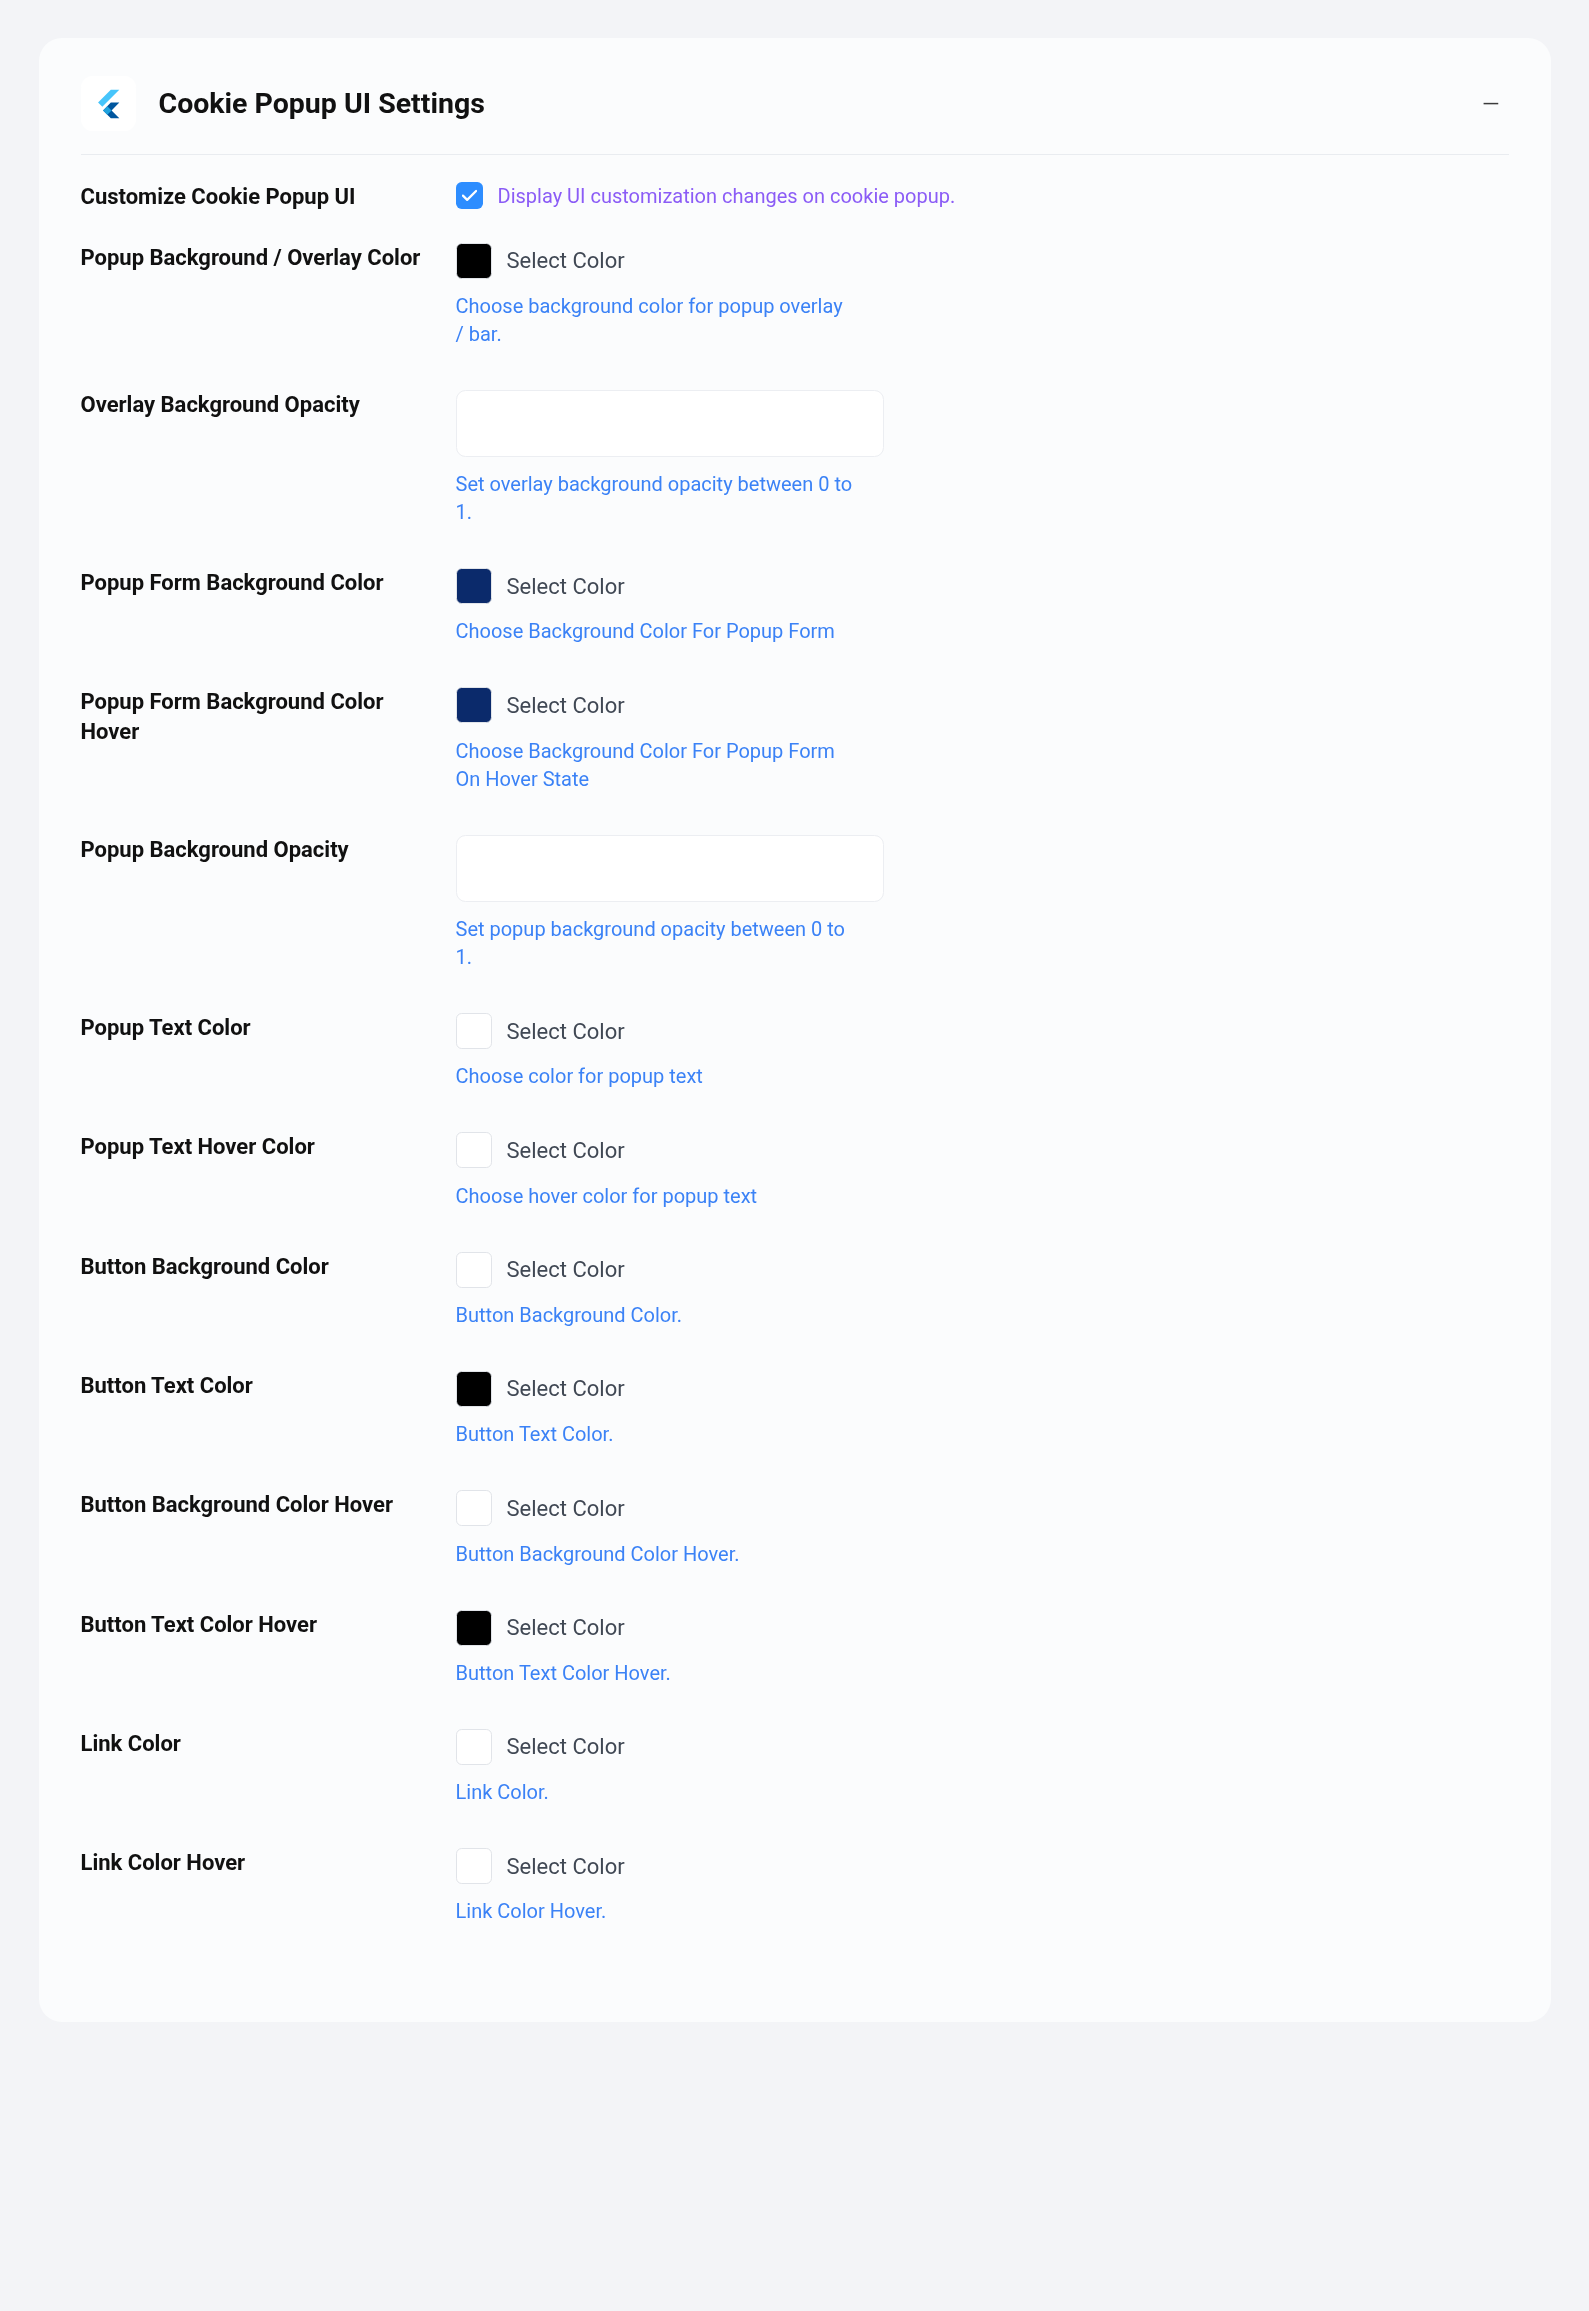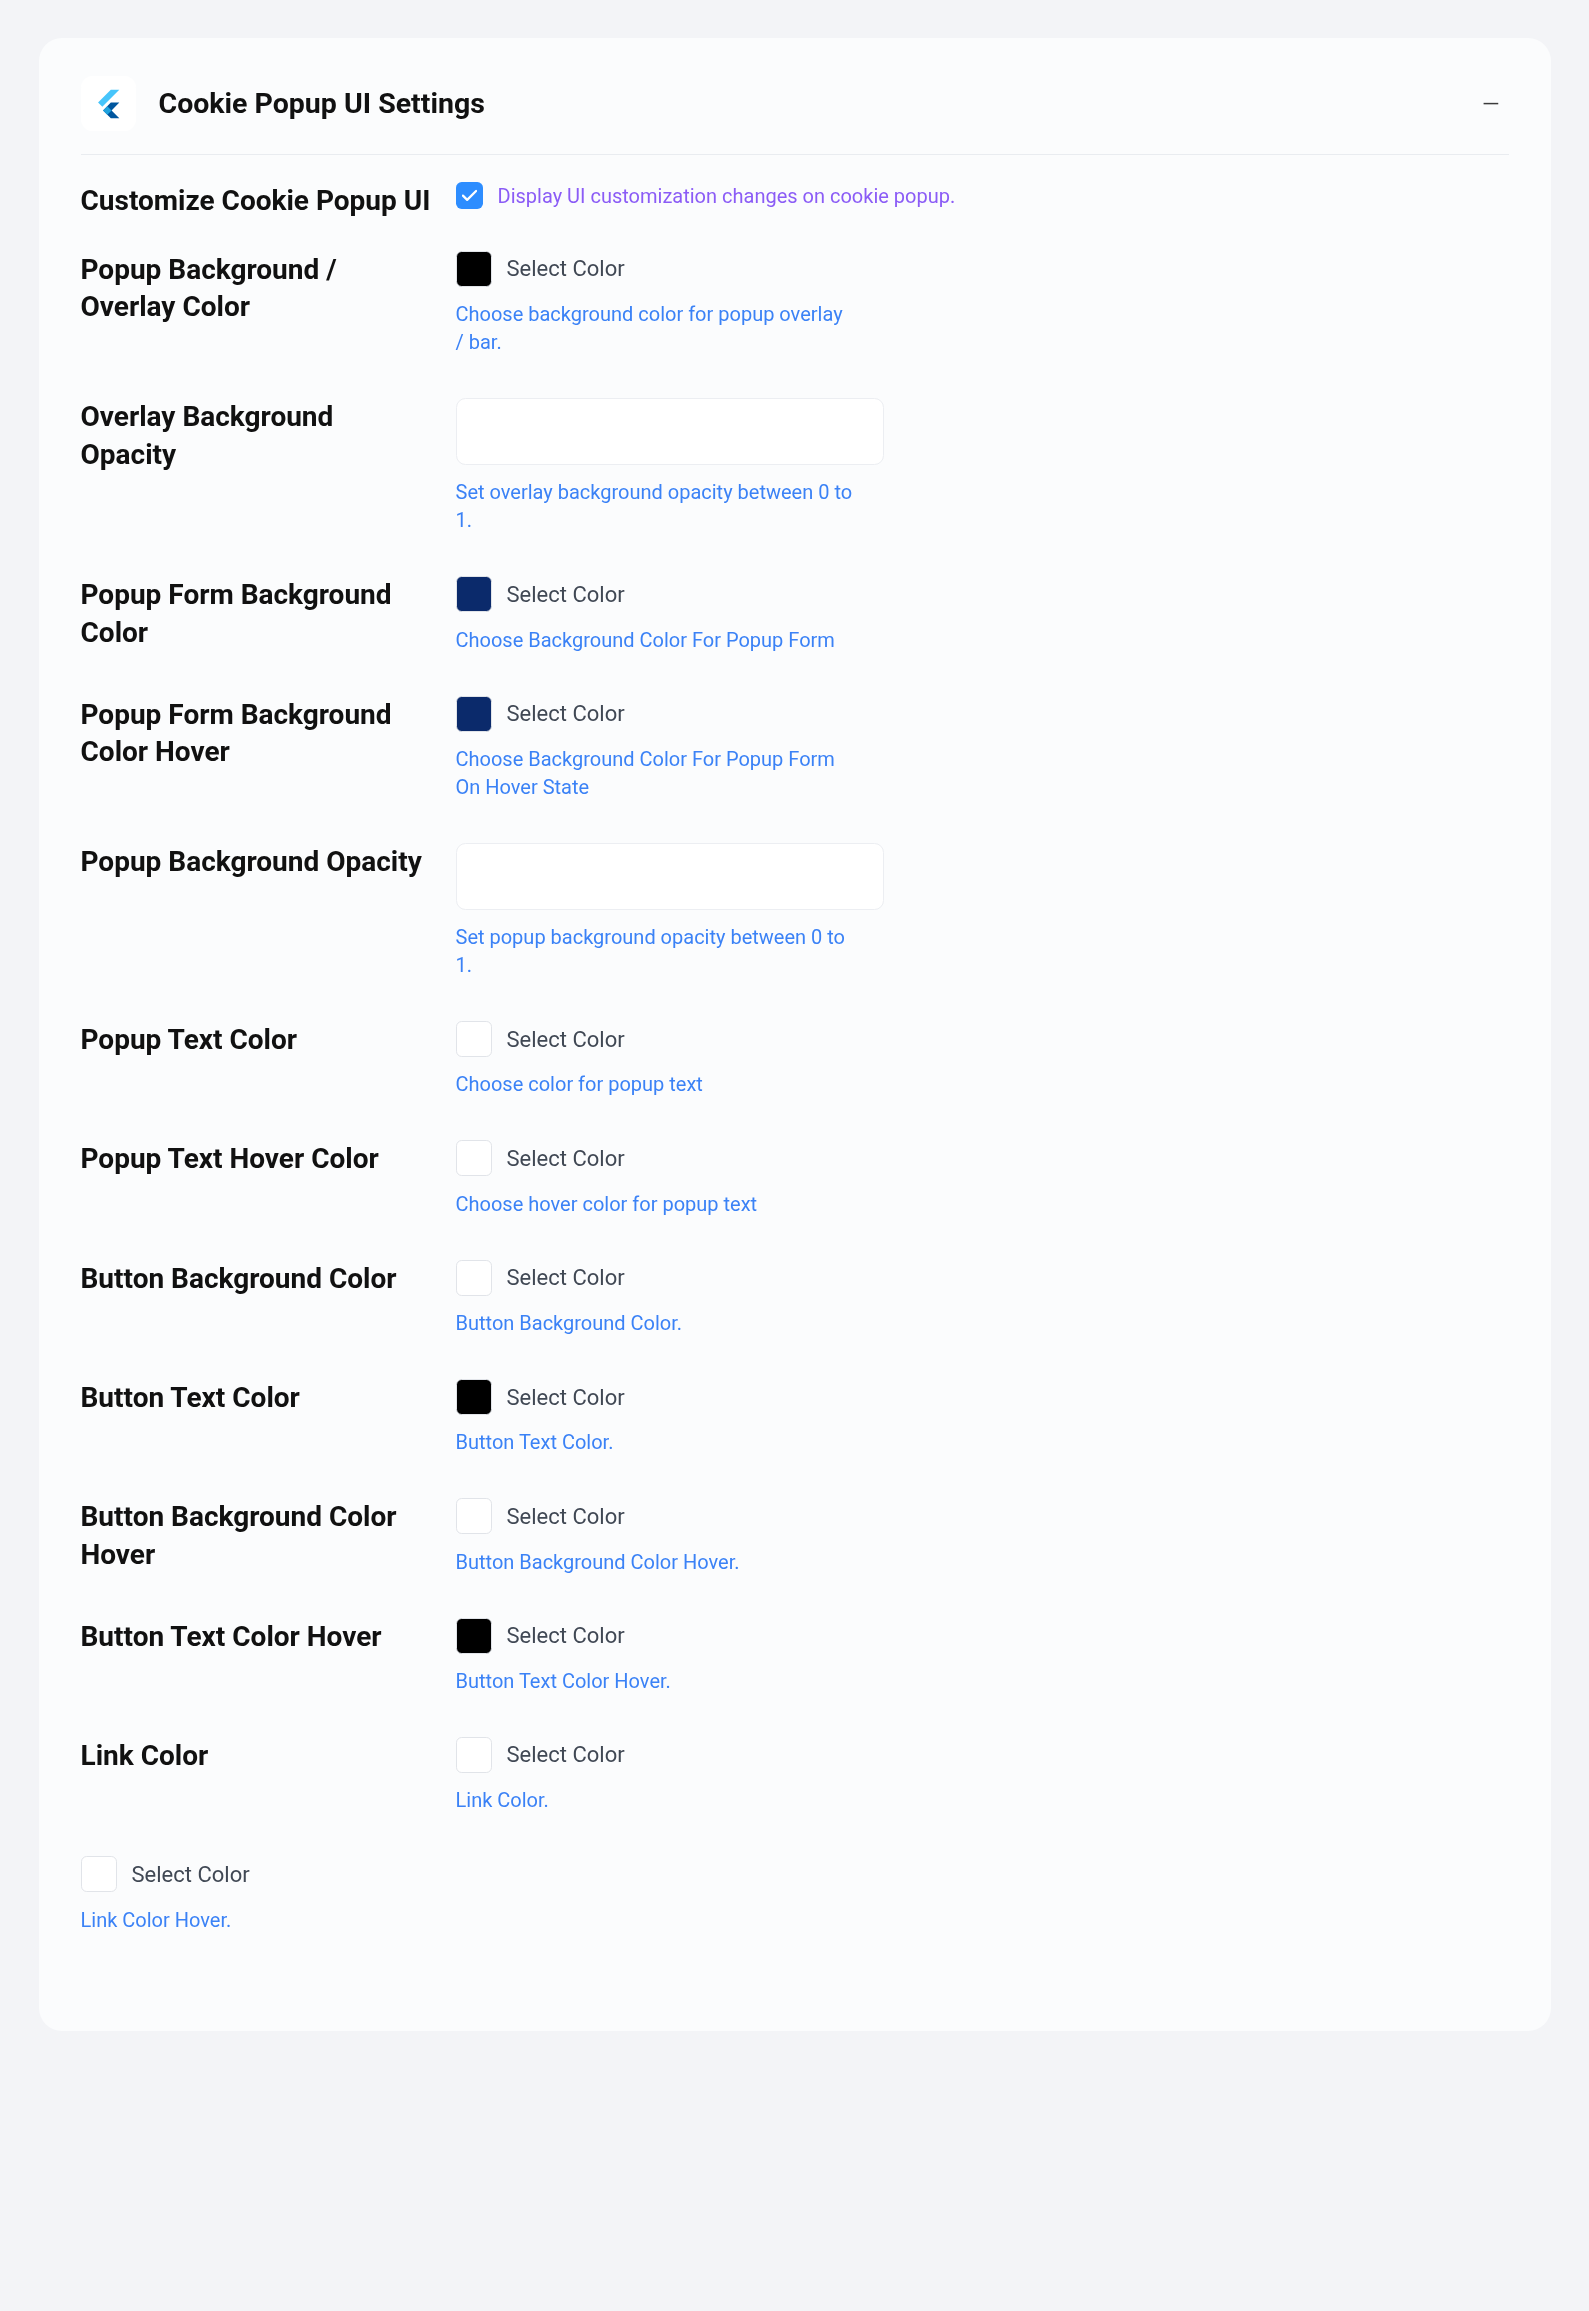--- a/index.html
+++ b/index.html
@@ -4,21 +4,21 @@
   <style>
     *{box-sizing:border-box;margin:0;padding:0;}
     body{background:#f3f4f7;font-family:-apple-system,BlinkMacSystemFont,"Segoe UI",Roboto,Helvetica,Arial,sans-serif;padding:38px;}
     .panel{background:#fbfcfd;border-radius:23px;max-width:1512px;margin:0 auto;padding:27px 42px 76px 42px;}
     .hdr{display:flex;align-items:center;gap:23px;padding:11.4px 0 23px 0;border-bottom:1px solid #e9ecf0;text-align:center;}
     .logo{width:55px;height:55px;background:#fff;border-radius:11.4px;display:flex;align-items:center;justify-content:center;}
     .logo svg{width:34px;height:34px;}
     .hdr-title{font-size:28.5px;font-weight:700;color:#111;}
     .collapse{margin-left:auto;font-size:30px;color:#3b3b3b;line-height:1;padding:0 7.6px;font-weight:300;cursor:pointer;}
     .row{display:flex;padding:21px 0;}
-    .lbl{width:375px;padding-right:23px;font-size:28px;font-weight:700;color:#111;line-height:1.35;}
+    .lbl{width:375px;padding-right:23px;font-size:22px;font-weight:700;color:#111;line-height:1.35;}
     .val{flex:1;}
     .chkrow{display:flex;align-items:center;gap:15px;}
     .chk{width:27px;height:27px;border-radius:5.7px;background:#2d8dff;display:flex;align-items:center;justify-content:center;cursor:pointer;}
     .chk svg{width:15px;height:13.3px;}
     .chk-lbl{font-size:20px;color:#8b5cf6;}
     .swrow{display:flex;align-items:center;gap:15px;}
     .sw{width:36px;height:36px;border-radius:5.7px;border:1px solid #e1e4e9;cursor:pointer;}
     .sw-lbl{font-size:22px;color:#404854;}
     .hint{font-size:20px;color:#3b82f6;margin-top:13.3px;line-height:1.4;max-width:399px;}
     .txtin{width:428px;height:67px;background:#fff;border:1px solid #eceef2;border-radius:9.5px;padding:0 17px;font-size:19px;}
@@ -176,20 +176,21 @@
     <div class="val">
       <div class="swrow">
         <div class="sw" style="background:#ffffff;"></div>
         <div class="sw-lbl">Select Color</div>
       </div>
       <div class="hint">Link Color.</div>
     </div>
   </div>
 
   <div class="row">
+    <div class="lbl">Link Color Hover</div>
     <div class="val">
       <div class="swrow">
         <div class="sw" style="background:#ffffff;"></div>
         <div class="sw-lbl">Select Color</div>
       </div>
       <div class="hint">Link Color Hover.</div>
     </div>
   </div>
 
 

